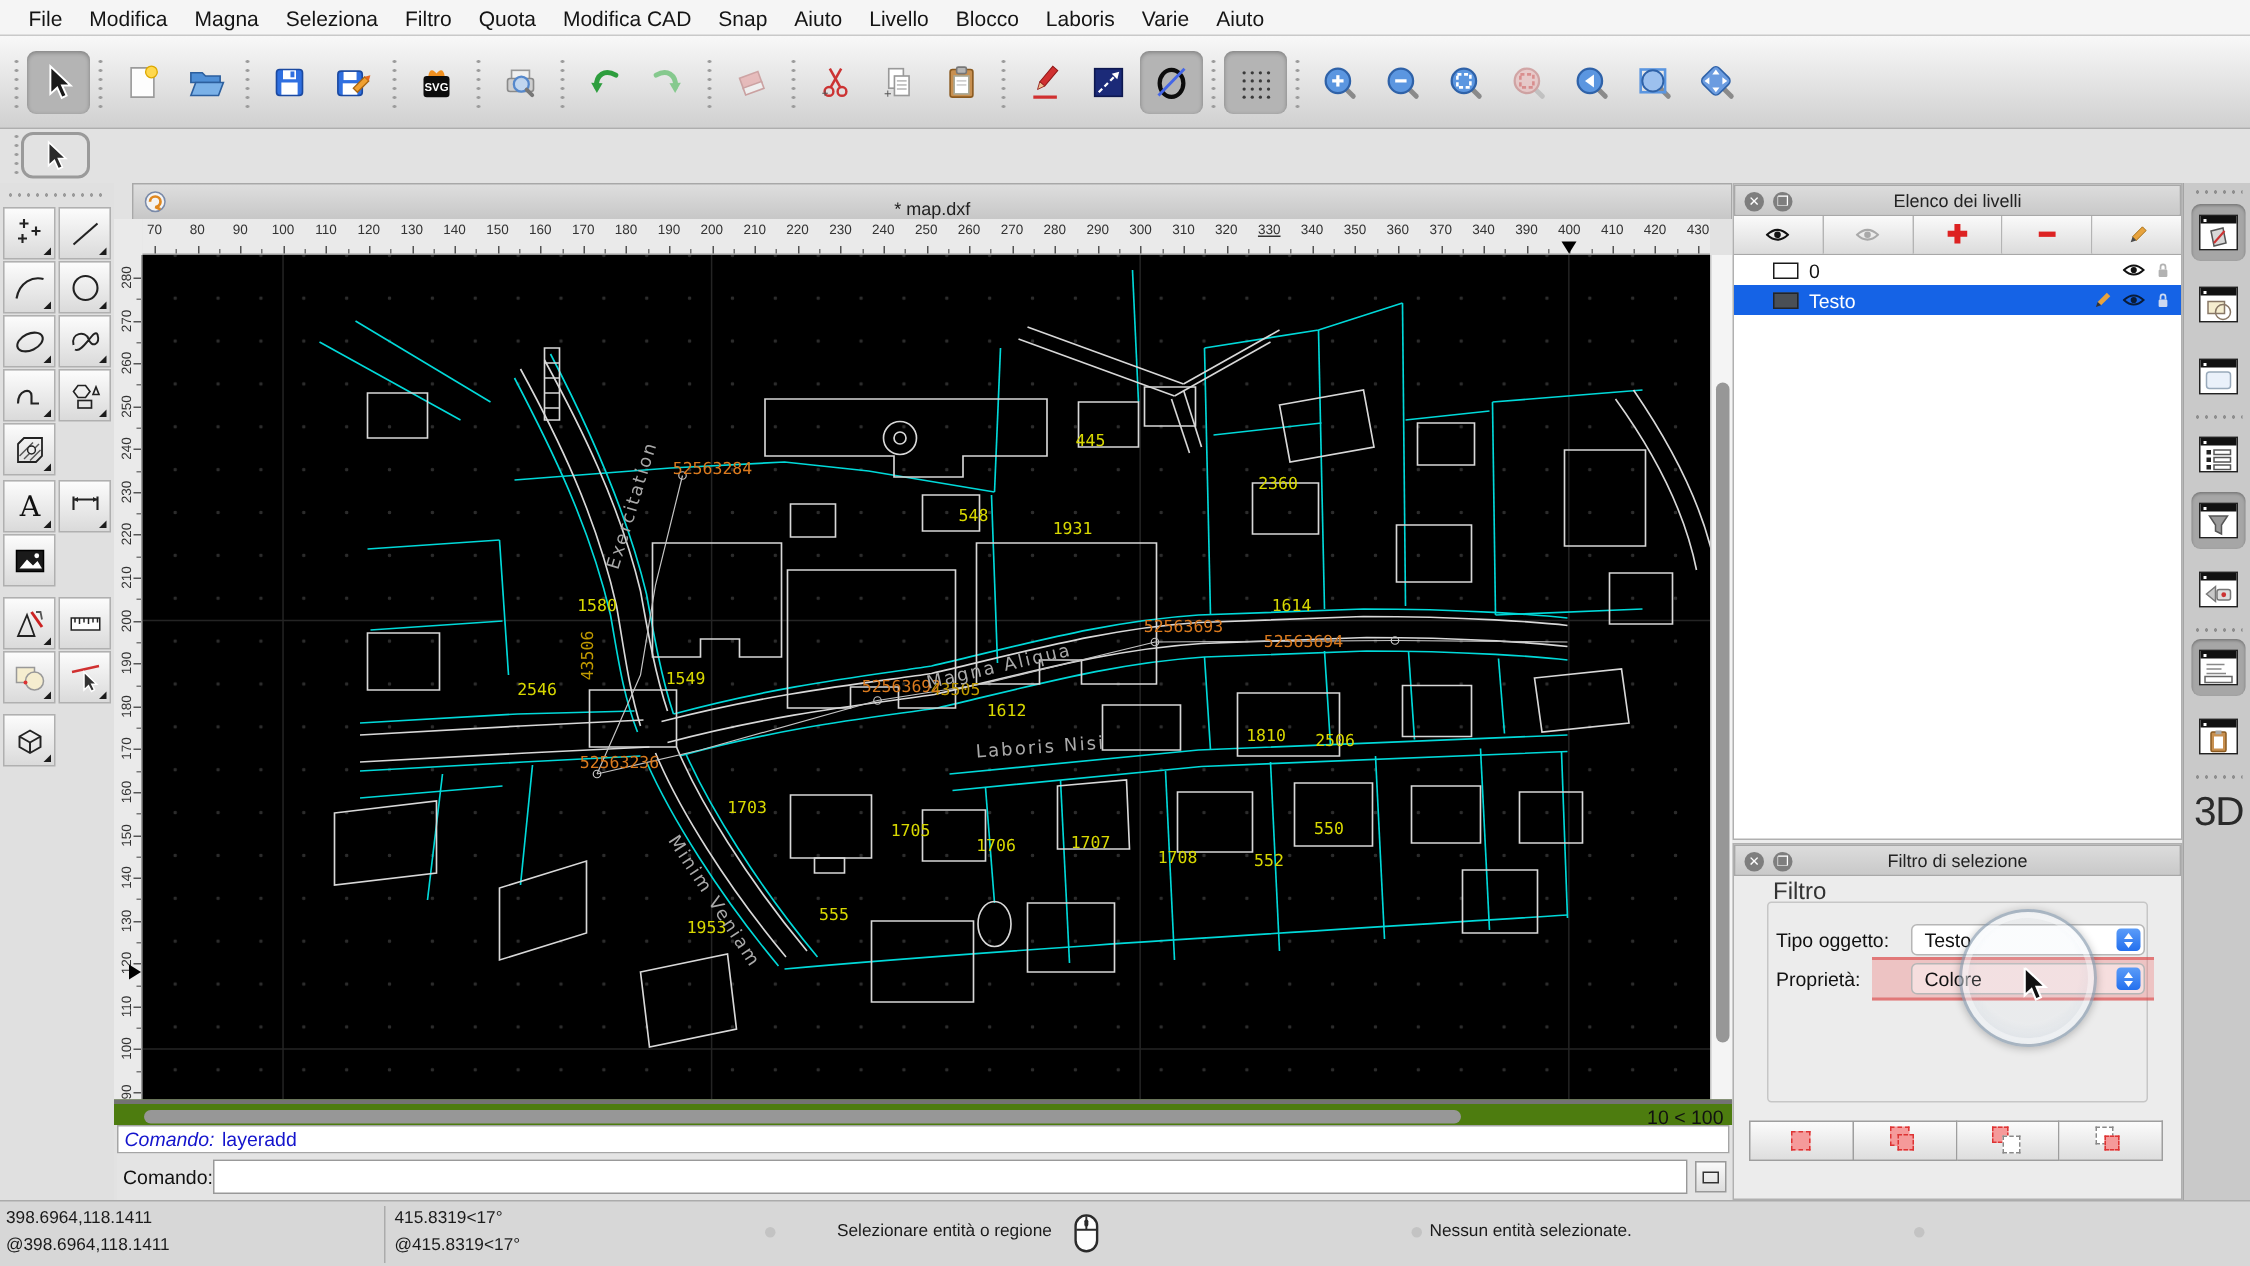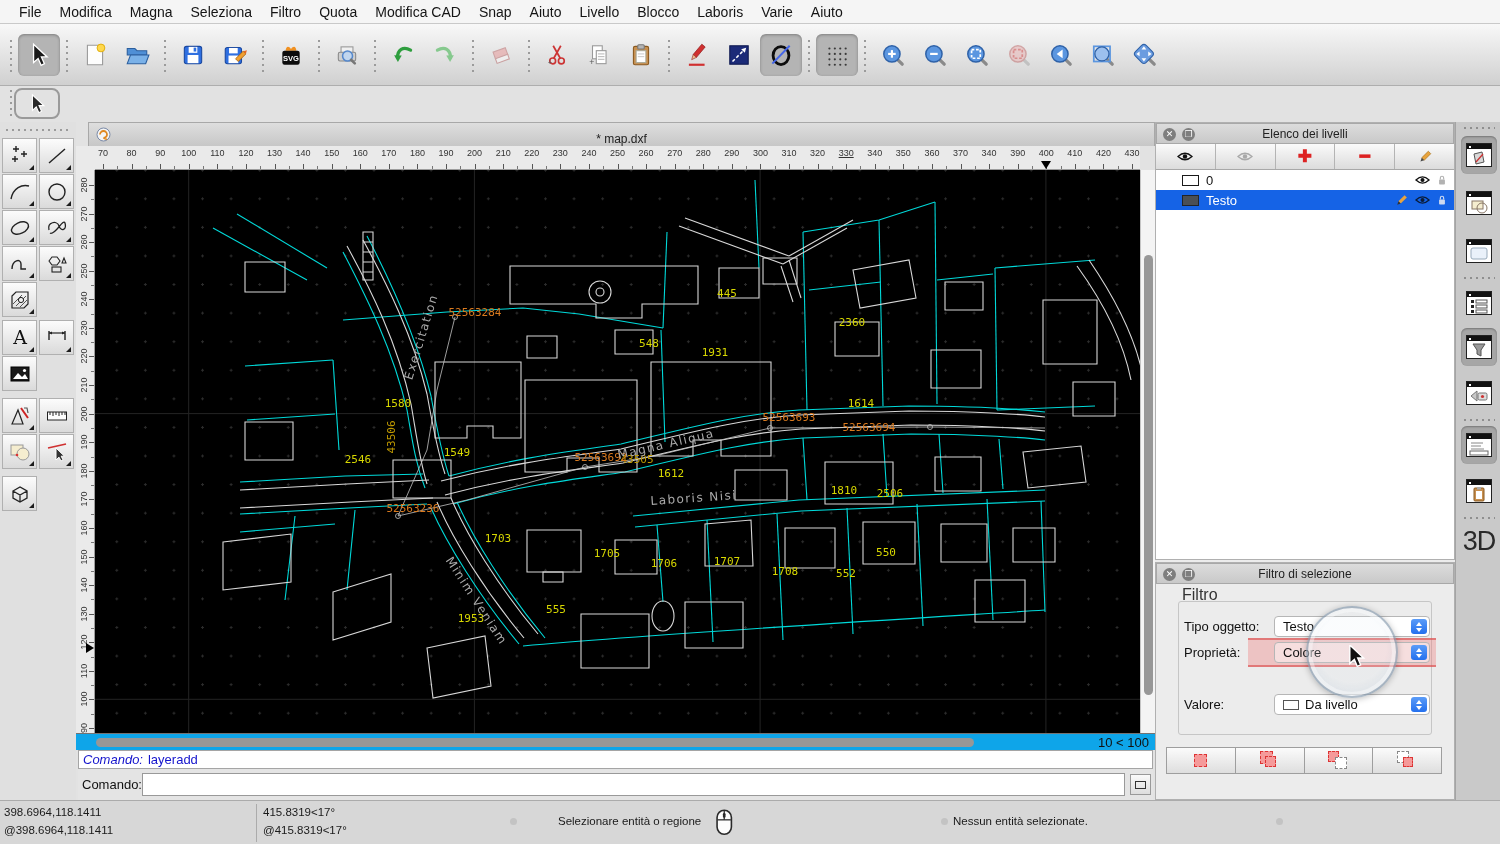--- a/index.html
+++ b/index.html
@@ -66,22 +66,22 @@
   #canvas{position:absolute;left:19px;top:48px;width:1045px;height:563px;background:#000;
     background-image:radial-gradient(circle,#2c2c2c 1px,transparent 1.4px);
     background-size:28.58px 28.58px;background-position:7.5px 14.5px;overflow:hidden;}
   #map{position:absolute;left:0;top:0;}
   .ml{font:11px "DejaVu Sans Mono",monospace;text-anchor:middle;}
   .yellow{fill:#d8d800;} .olive{fill:#c09a00;} .orange{fill:#da7a1e;}
   .street{font:12px "DejaVu Sans",sans-serif;fill:#a9a9a9;text-anchor:middle;letter-spacing:.12em;}
   #vscroll{position:absolute;left:1064px;top:48px;width:15px;height:563px;background:#f4f4f4;
     border-left:1px solid #c4c4c4;}
   #vthumb{position:absolute;left:3px;width:9px;top:85px;height:440px;background:#979797;border-radius:5px;}
-  #hscrollrow{position:absolute;left:0;top:611px;width:1079px;height:17px;background:#0ea5e9;
-    border-top:1px solid #737373;}
+  #hscrollrow{position:absolute;left:0;top:611px;width:1079px;height:17px;background:#4d7c0f;
+    border-top:3px solid #737373;}
   #htrack{position:absolute;left:19px;top:0;width:986px;height:17px;}
   #hthumb{position:absolute;left:1px;top:4px;width:878px;height:9px;background:#979797;border-radius:5px;}
   #zoomlabel{position:absolute;right:6px;top:1px;font-size:13px;color:#111;}
 
   
   #rightpanels{position:absolute;left:1155px;top:122px;width:300px;height:678px;background:#ececec;}
   .phead{position:relative;height:21px;background:linear-gradient(#dcdcdc,#c9c9c9);
     border:1px solid #a8a8a8;display:flex;align-items:center;justify-content:center;}
   .ptitle{font-size:12px;color:#222;}
   .pbtn{position:absolute;top:4px;width:13px;height:13px;border-radius:50%;background:#7e7e7e;
@@ -975,31 +975,20 @@
       <div class="frow" style="top:79px">
         <span class="flabel">Proprietà:</span>
         <div class="popup" style="background:#f6dede">
           <span>Colore</span>
           <span class="stepper">
               <i class="up"></i>
               <i class="dn"></i>
             </span>
         </div>
       </div>
-      <div class="frow" style="top:131px">
-        <span class="flabel">Valore:</span>
-        <div class="popup">
-          <span class="vswatch"></span>
-          <span>Da livello</span>
-          <span class="stepper">
-              <i class="up"></i>
-              <i class="dn"></i>
-            </span>
-        </div>
-      </div>
 
       <div id="filterbtns">
         <div class="fbtn">
             <span class="rsq"></span>
           </div>
         <div class="fbtn">
             <span class="ov">
               <span class="rsq" style="left:0;top:0"></span>
               <span class="rsq" style="left:5px;top:5px;width:11px;height:11px"></span>
             </span>

